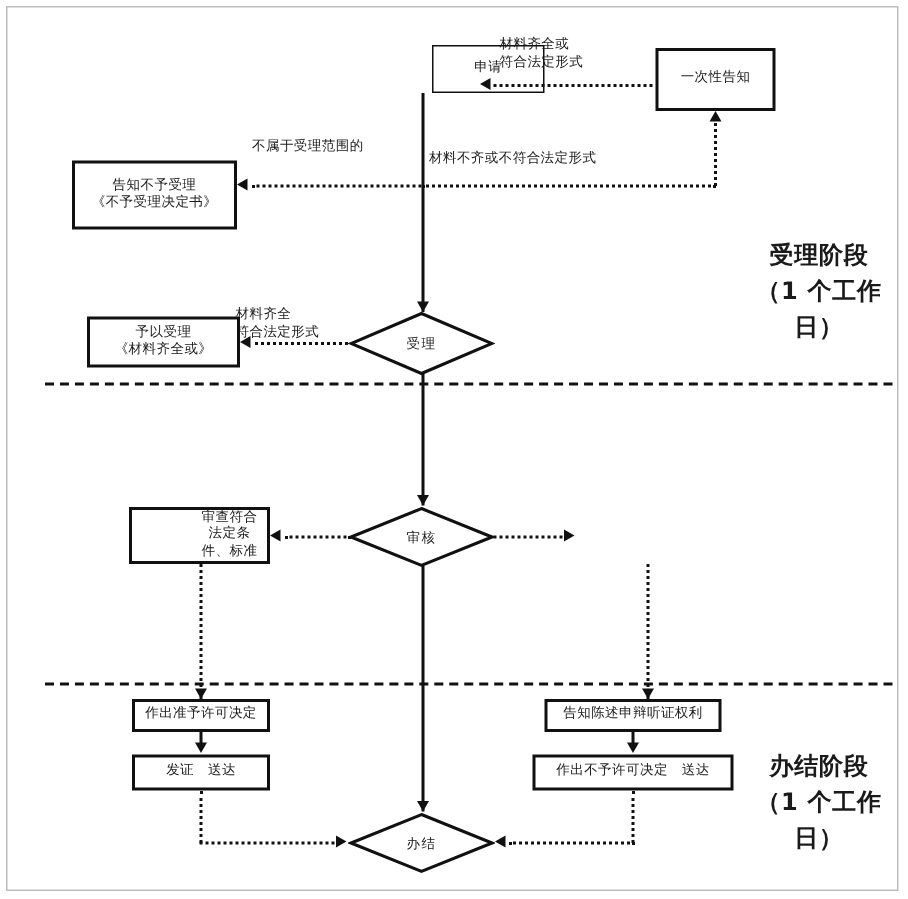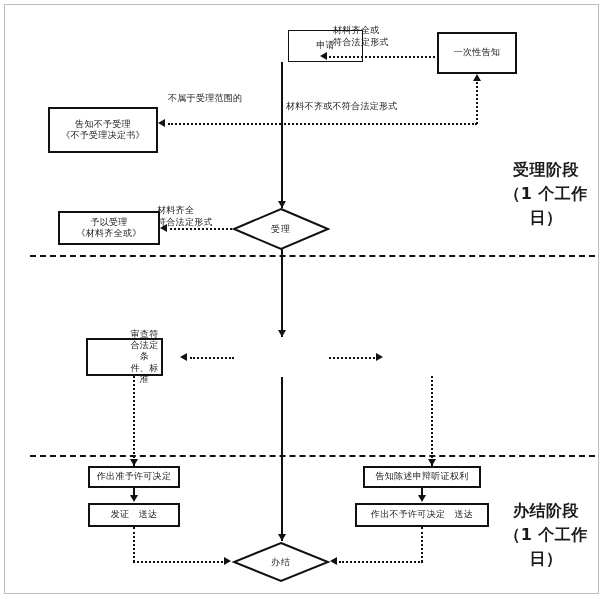--- a/index.html
+++ b/index.html
@@ -161,27 +161,33 @@
     </svg>
     <div class="diamond-label">受理</div>
   </div>
 
   <div class="dot-h" style="left:170px; top:228px; width:62px;"></div>
   <div class="arrow left" style="left:160px; top:224px;"></div>
 
   <div class="solid-v" style="left:281px; top:249px; height:88px;"></div>
   <div class="arrow down" style="left:278px; top:330px;"></div>
 
-  <div class="node" style="left:86px; top:338px; width:77px; height:38px;padding-left:42px;">
+  <div class="node" style="left:86px; top:338px; width:94px; height:38px;padding-left:42px;">
     <div>
       <div>审查符合法定条</div>
       <div>件、标准</div>
     </div>
   </div>
 
+  <div class="diamond-wrap" style="left:232px; top:337px; width:98px; height:42px;">
+    <svg width="98" height="42" viewBox="0 0 98 42" aria-hidden="true">
+      <polygon points="49,2 96,21 49,40 2,21" fill="#ffffff" stroke="#111111" stroke-width="2"></polygon>
+    </svg>
+    <div class="diamond-label">审核</div>
+  </div>
 
 
   <div class="dot-h" style="left:190px; top:357px; width:44px;"></div>
   <div class="arrow left" style="left:180px; top:353px;"></div>
 
   <div class="dot-h" style="left:329px; top:357px; width:46px;"></div>
   <div class="arrow right" style="left:376px; top:353px;"></div>
 
   <div class="solid-v" style="left:281px; top:377px; height:164px;"></div>
   <div class="arrow down" style="left:278px; top:534px;"></div>

